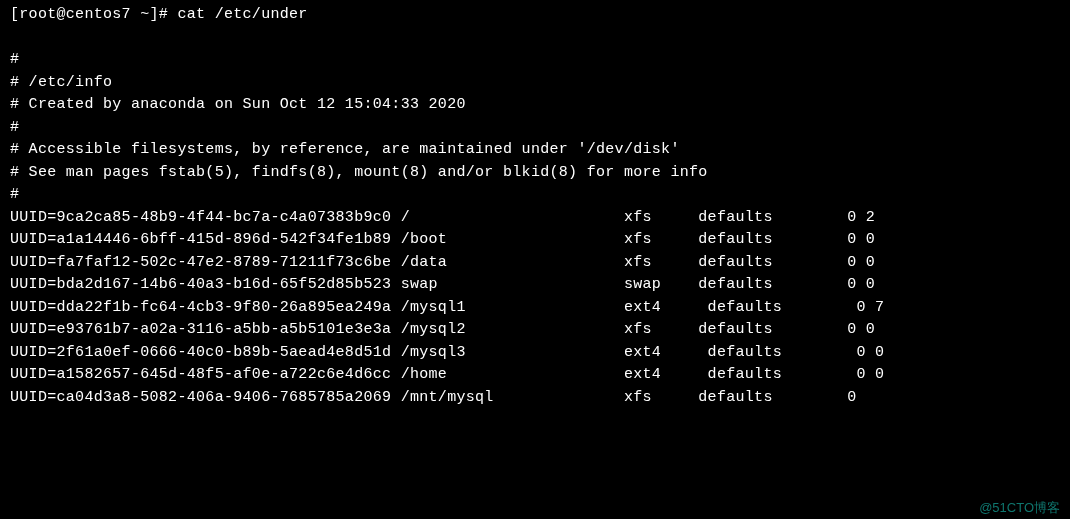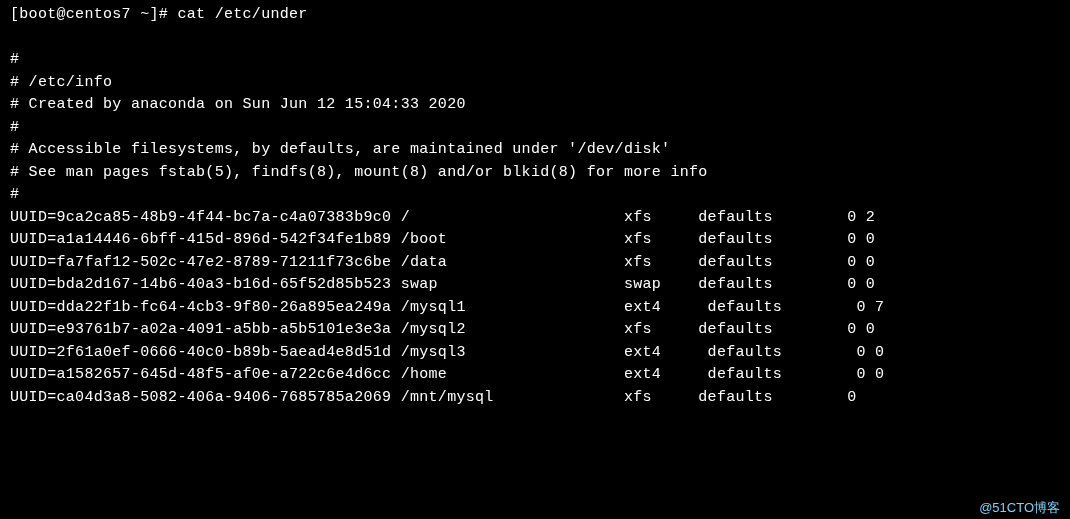--- a/index.html
+++ b/index.html
@@ -17,40 +17,40 @@
   }
   .terminal {
     padding: 4px 10px;
     white-space: pre;
     letter-spacing: 0.3px;
   }
   .watermark {
     position: absolute;
     right: 10px;
     bottom: 2px;
-    color: #7dd3fc;
+    color: #0f766e;
     font-size: 13px;
     font-family: sans-serif;
   }
 </style>
 </head>
 <body>
 
-<div class="terminal"><span>[boot@centos7 ~]# </span><span>cat /etc/under</span>
+<div class="terminal"><span>[root@centos7 ~]# </span><span>cat /etc/under</span>
 <span></span>
 <span>#</span>
 <span># /etc/info</span>
-<span># Created by anaconda on Sun Jun 12 15:04:33 2020</span>
+<span># Created by anaconda on Sun Oct 12 15:04:33 2020</span>
 <span>#</span>
-<span># Accessible filesystems, by defaults, are maintained under '/dev/disk'</span>
+<span># Accessible filesystems, by reference, are maintained under '/dev/disk'</span>
 <span># See man pages fstab(5), findfs(8), mount(8) and/or blkid(8) for more info</span>
 <span>#</span>
 <span>UUID=9ca2ca85-48b9-4f44-bc7a-c4a07383b9c0 /                       xfs     defaults        0 2</span>
 <span>UUID=a1a14446-6bff-415d-896d-542f34fe1b89 /boot                   xfs     defaults        0 0</span>
 <span>UUID=fa7faf12-502c-47e2-8789-71211f73c6be /data                   xfs     defaults        0 0</span>
 <span>UUID=bda2d167-14b6-40a3-b16d-65f52d85b523 swap                    swap    defaults        0 0</span>
 <span>UUID=dda22f1b-fc64-4cb3-9f80-26a895ea249a /mysql1                 ext4     defaults        0 7</span>
-<span>UUID=e93761b7-a02a-4091-a5bb-a5b5101e3e3a /mysql2                 xfs     defaults        0 0</span>
+<span>UUID=e93761b7-a02a-3116-a5bb-a5b5101e3e3a /mysql2                 xfs     defaults        0 0</span>
 <span>UUID=2f61a0ef-0666-40c0-b89b-5aead4e8d51d /mysql3                 ext4     defaults        0 0</span>
 <span>UUID=a1582657-645d-48f5-af0e-a722c6e4d6cc /home                   ext4     defaults        0 0</span>
 <span>UUID=ca04d3a8-5082-406a-9406-7685785a2069 /mnt/mysql              xfs     defaults        0 </span></div>
 
 <div class="watermark">@51CTO博客</div>
 
 </body></html>

